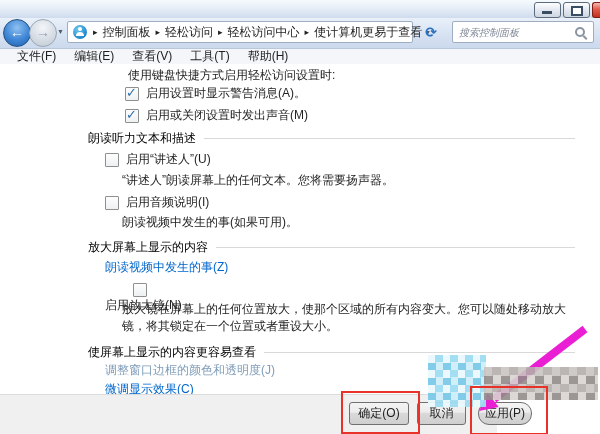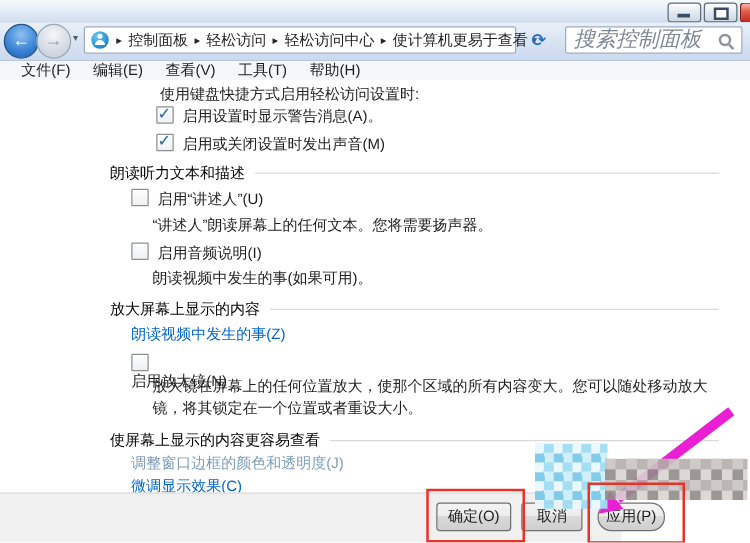--- a/index.html
+++ b/index.html
@@ -61,38 +61,38 @@
   .refreshbtn{
     position:absolute;left:417px;top:4px;width:28px;height:21px;text-align:center;
     line-height:20px;color:#2b71c2;font-size:14px;font-weight:bold;
   }
   .searchbox{
     position:absolute;left:452px;top:3px;width:142px;height:22px;background:#fff;
     border:1px solid #9fadc2;border-radius:2px;display:flex;align-items:center;
     box-sizing:border-box;padding:0 4px;
   }
   .searchbox input{
-    border:none;outline:none;flex:1;min-width:0;font-size:17px;
+    border:none;outline:none;flex:1;min-width:0;font-size:10px;
     font-family:"Liberation Sans","DejaVu Sans",sans-serif;background:transparent;
   }
   .searchbox input::placeholder{font-style:italic;color:#7e8895;}
   .mag{width:6px;height:6px;border:2px solid #8a94a3;border-radius:50%;position:relative;flex:0 0 auto;margin-right:4px;}
   .mag::after{content:"";position:absolute;width:2px;height:5px;background:#8a94a3;left:7px;top:6px;transform:rotate(-45deg);}
   
   .menubar{
     position:absolute;left:0;top:49px;width:600px;height:15px;
     background:#f4f6fa;display:flex;align-items:center;padding-left:8px;box-sizing:border-box;
   }
   .menuitem{padding:0 9px;white-space:nowrap;}
   
   .content{position:absolute;left:0;top:64px;width:600px;height:330px;background:#fff;}
   .row{position:absolute;white-space:nowrap;}
   .sect{display:flex;align-items:center;color:#000;}
   .sect .hline{height:1px;background:#d9d9d9;margin-left:8px;flex:1 0 auto;}
-  .cbrow{display:flex;align-items:flex-start;}
+  .cbrow{display:flex;align-items:center;}
   .cb{
     width:12px;height:12px;border:1px solid #8e8f8f;border-radius:1px;flex:0 0 auto;
     background:linear-gradient(#fdfdfd,#eef1f3);margin-right:7px;position:relative;
   }
   .cb.checked::after{
     content:"✓";position:absolute;left:0px;top:-3px;color:#2f6fa8;
     font-weight:bold;font-size:13px;
   }
   .desc{color:#1e1e1e;}
   .wrap{white-space:normal;line-height:17px;}

